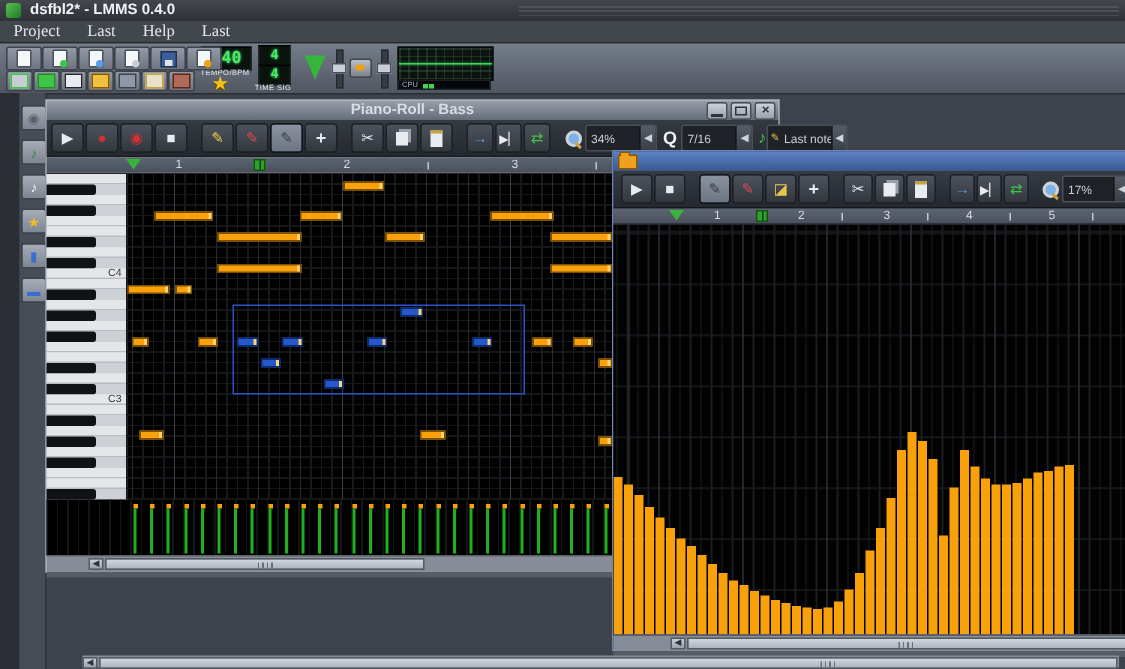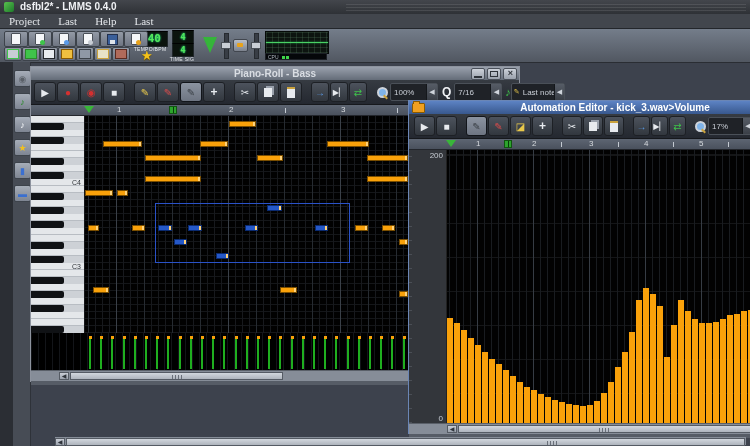--- a/index.html
+++ b/index.html
@@ -331,21 +331,21 @@
       </div>
     <div class="ebtn" style="width:16px;">
         <span style="font-size:8px;">▶▏</span>
       </div>
     <div class="ebtn" style="width:16px;">
         <span style="color:#3fc44a;">⇄</span>
       </div>
     <div class="sp" style="width:6px;"></div>
     <div class="mag"></div>
     <div class="combo" style="width:46px;">
-      <span class="cv">100%</span>
+      <span class="cv">34%</span>
       <span class="ca">◀</span>
     </div>
     <div class="sp" style="width:4px;"></div>
     <b style="color:#f0f2f5;font-size:12px;flex:none;">Q</b>
     <div class="sp" style="width:3px;"></div>
     <div class="combo" style="width:46px;">
       <span class="cv">7/16</span>
       <span class="ca">◀</span>
     </div>
     <div class="sp" style="width:3px;"></div>
@@ -523,21 +523,20 @@
     <span class="hs-thumb" style="left:39px;width:213px;">
       <span class="hs-grip" style="left:101px;"></span>
     </span>
   </div>
   <div class="pr-bottom"></div>
 </div>
 
 <div class="win" id="automation">
   <div class="win-title">
     <span class="folder-ic"></span>
-    <span>Automation Editor - kick_3.wav&gt;Volume</span>
   </div>
   <div class="etoolbar" style="padding-left:5px;">
     <div class="ebtn" style="width:19px;">
         <span>▶</span>
       </div>
     <div class="ebtn" style="width:19px;">
         <span>■</span>
       </div>
     <div class="sp" style="width:8px;"></div>
     <div class="ebtn active" style="width:19px;">
@@ -588,24 +587,20 @@
       <div class="tl-label" style="left: 235px; position: absolute;">4</div>
       <div class="tl-label" style="left: 290px; position: absolute;">5</div>
       <div class="tl-tick" style="left: 152px;"></div>
       <div class="tl-tick" style="left: 209px;"></div>
       <div class="tl-tick" style="left: 264px;"></div>
       <div class="tl-tick" style="left: 319px;"></div>
       <div class="tl-loop" style="left: 95px;"></div>
       <div class="playhead" style="left: 37px;"></div>
     </div>
   <div class="ae-main">
-    <div class="ae-scale">
-      <span class="mx">200</span>
-      <span class="mn">0</span>
-    </div>
     <div class="ae-grid" id="ae-grid">
         <div class="curve-bar" style="left: 0px; width: 6px; height: 105px;"></div>
         <div class="curve-bar" style="left: 7px; width: 6px; height: 100px;"></div>
         <div class="curve-bar" style="left: 14px; width: 6px; height: 93px;"></div>
         <div class="curve-bar" style="left: 21px; width: 6px; height: 85px;"></div>
         <div class="curve-bar" style="left: 28px; width: 6px; height: 78px;"></div>
         <div class="curve-bar" style="left: 35px; width: 6px; height: 71px;"></div>
         <div class="curve-bar" style="left: 42px; width: 6px; height: 64px;"></div>
         <div class="curve-bar" style="left: 49px; width: 6px; height: 59px;"></div>
         <div class="curve-bar" style="left: 56px; width: 6px; height: 53px;"></div>

